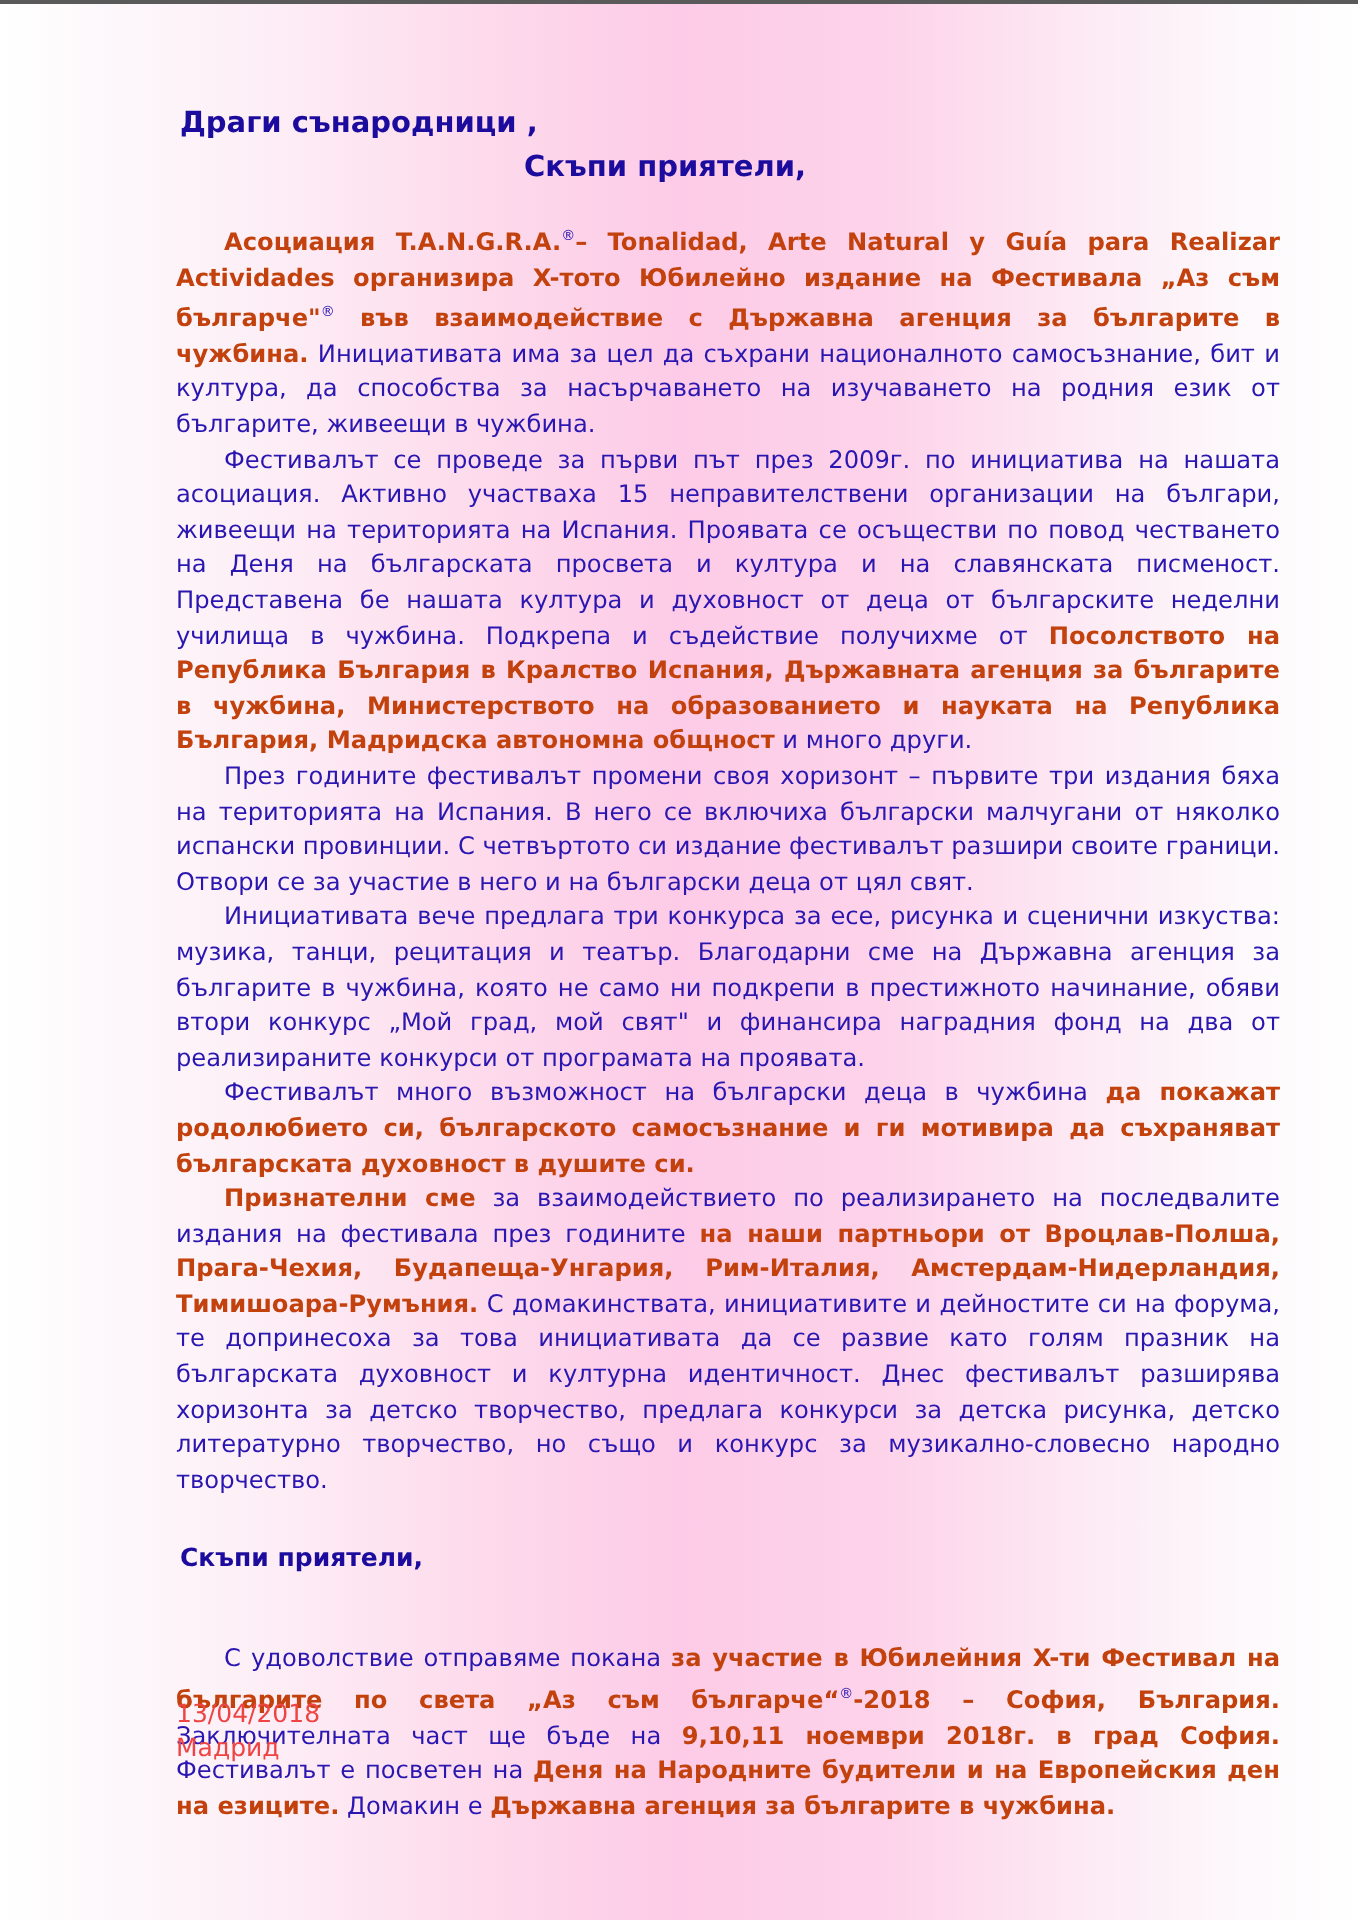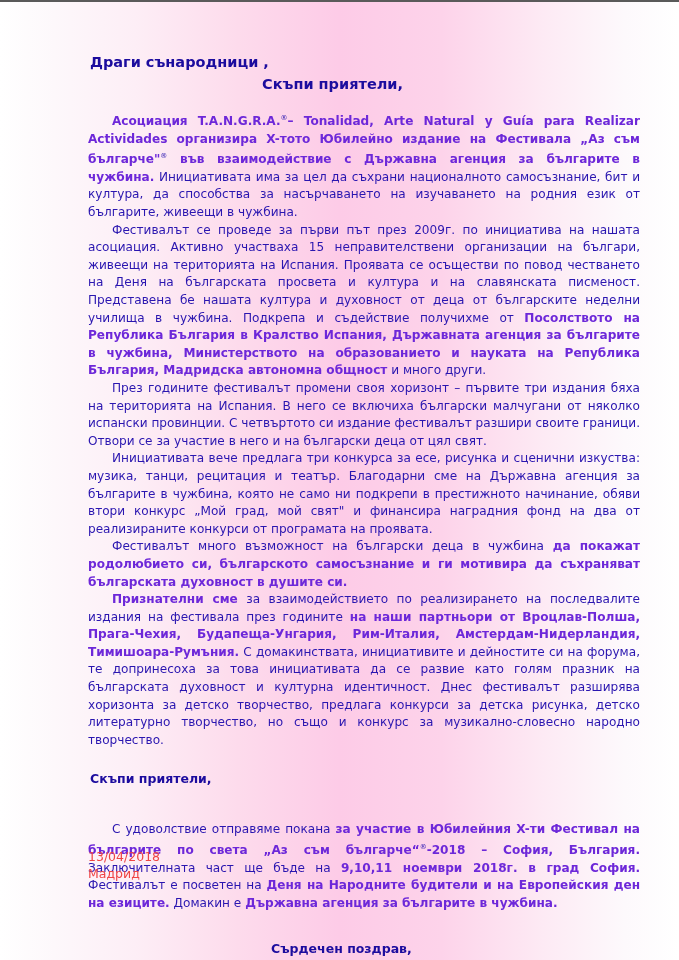--- a/index.html
+++ b/index.html
@@ -7,21 +7,21 @@
     width: 679px; height: 960px; overflow: hidden; position: relative;
     background: linear-gradient(90deg, #ffffff 0%, #fdf8fb 8%, #fdeef6 20%, #fddbec 35%, #fdcbe7 50%, #fdd3ea 65%, #fdeaf4 80%, #fdf9fc 92%, #ffffff 100%);
     font-family: "DejaVu Sans", sans-serif;
     color: #2a16b0;
   }
   .topbar { position: absolute; left: 0; top: 0; width: 679px; height: 2px; background: #5a5a5a; }
   .page { position: absolute; left: 88px; top: 52px; width: 552px; }
   .greet1 { font-weight: bold; font-size: 14.5px; color: #1c0c9e; margin: 0 0 0 2px; line-height: 20px; }
   .greet2 { font-weight: bold; font-size: 14.5px; color: #1c0c9e; margin: 2px 0 0 174px; line-height: 20px; }
   .para { font-size: 12.1px; line-height: 17.6px; text-align: justify; text-indent: 24px; margin: 0; letter-spacing: 0; }
-  .para b { color: #6d28d9; }
+  .para b { color: #c2410c; }
   .p1 { margin-top: 16px; }
   .sub { font-weight: bold; font-size: 12.5px; color: #1c0c9e; margin: 21px 0 0 2px; line-height: 18px; }
   .p-invite { margin-top: 33px; }
   .regards { font-weight: bold; font-size: 12.5px; color: #1c0c9e; margin: 28px 0 0 183px; line-height: 18px; }
   .sig sup, .para sup { font-size: 7px; font-weight: normal; }
   .datebox { position: absolute; left: 88px; top: 848px; font-size: 12.5px; color: #ef4444; line-height: 17px; }
 </style>
 </head>
 <body>
 
@@ -35,20 +35,19 @@
   <p class="para"><span>Фестивалът се проведе за първи път през 2009г. по инициатива на нашата асоциация. Активно участваха 15 неправителствени организации на българи, живеещи на територията на Испания. Проявата се осъществи по повод честването на Деня на българската просвета и култура и на славянската писменост. Представена бе нашата култура и духовност от деца от българските неделни училища в чужбина. Подкрепа и съдействие получихме от </span><b>Посолството на Република България в Кралство Испания, Държавната агенция за българите в чужбина, Министерството на образованието и науката на Република България, Мадридска автономна общност</b><span> и много други.</span></p>
   <p class="para"><span>През годините фестивалът промени своя хоризонт – първите три издания бяха на територията на Испания. В него се включиха български малчугани от няколко испански провинции. С четвъртото си издание фестивалът разшири своите граници. Отвори се за участие в него и на български деца от цял свят.</span></p>
   <p class="para"><span>Инициативата вече предлага три конкурса за есе, рисунка и сценични изкуства: музика, танци, рецитация и театър. Благодарни сме на Държавна агенция за българите в чужбина, която не само ни подкрепи в престижното начинание, обяви втори конкурс „Мой град, мой свят" и финансира наградния фонд на два от реализираните конкурси от програмата на проявата.</span></p>
   <p class="para"><span>Фестивалът много възможност на български деца в чужбина </span><b>да покажат родолюбието си, българското самосъзнание и ги мотивира да съхраняват българската духовност в душите си.</b></p>
   <p class="para"><b>Признателни сме</b><span> за взаимодействието по реализирането на последвалите издания на фестивала през годините </span><b>на наши партньори от Вроцлав-Полша, Прага-Чехия, Будапеща-Унгария, Рим-Италия, Амстердам-Нидерландия, Тимишоара-Румъния.</b><span> С домакинствата, инициативите и дейностите си на форума, те допринесоха за това инициативата да се развие като голям празник на българската духовност и културна идентичност. Днес фестивалът разширява хоризонта за детско творчество, предлага конкурси за детска рисунка, детско литературно творчество, но също и конкурс за музикално-словесно народно творчество.</span></p>
 
   <div class="sub">Скъпи приятели,</div>
 
   <p class="para p-invite"><span>С удоволствие отправяме покана </span><b>за участие в Юбилейния X-ти Фестивал на българите по света „Аз съм българче“</b><sup>®</sup><b>-2018 – София, България.</b><span> Заключителната част ще бъде на </span><b>9,10,11 ноември 2018г. в град София.</b><span> Фестивалът е посветен на </span><b>Деня на Народните будители и на Европейския ден на езиците.</b><span> Домакин е </span><b>Държавна агенция за българите в чужбина.</b></p>
 
-  <div class="regards">Сърдечен поздрав,</div>
 
 </div>
 
 <div class="datebox">
   <div>13/04/2018</div>
   <div>Мадрид</div>
 </div>
 
 </body></html>

